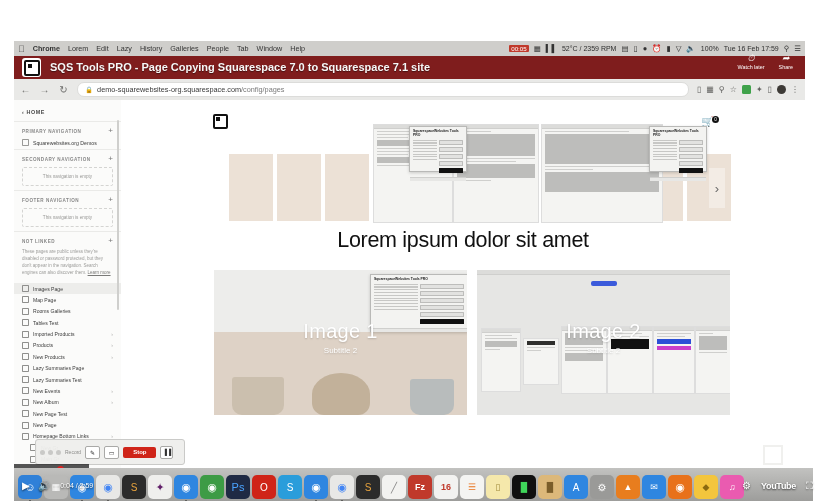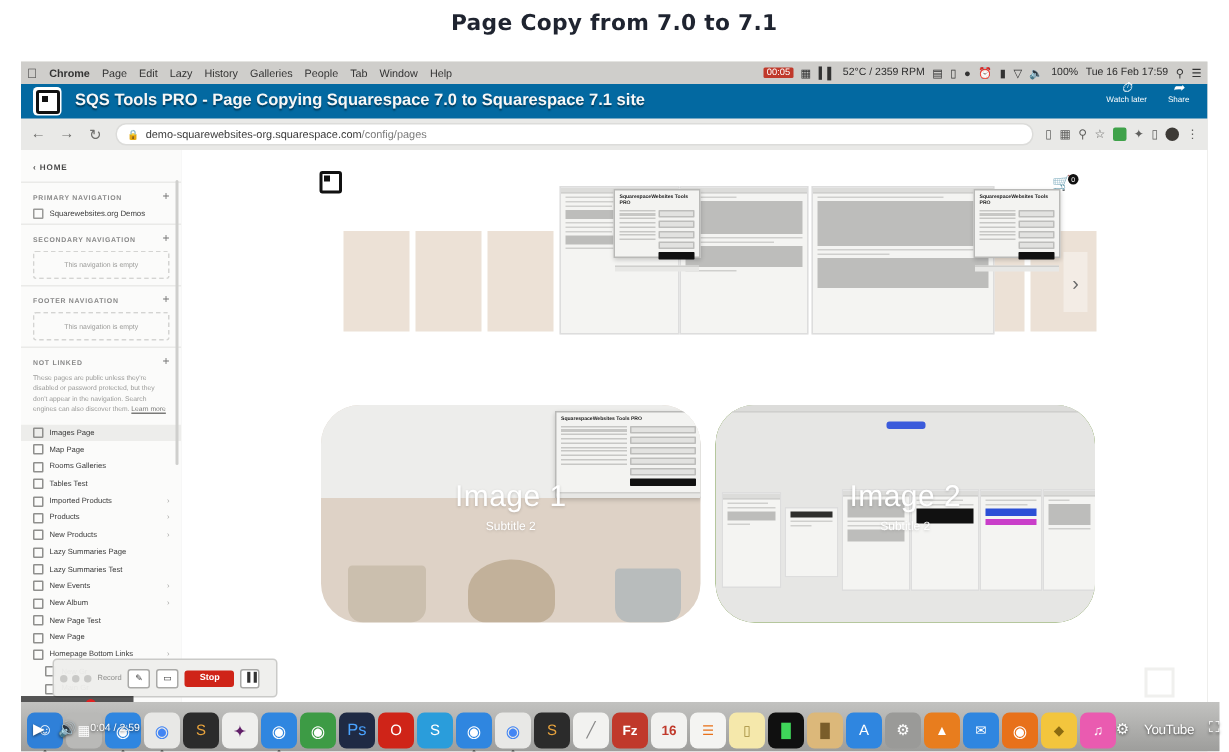--- a/index.html
+++ b/index.html
@@ -23,21 +23,21 @@
   .macbar{position:absolute;left:0;top:0;width:791px;height:15px;background:#cfcecb;
           display:flex;align-items:center;font-size:7px;color:#3c3c3c;}
   .macbar .apple{margin-left:4px;font-size:9px;color:#333;}
   .mb-item{margin-left:8px;font-size:7.2px;color:#333;}
   .mb-right{position:absolute;right:4px;top:0;height:15px;display:flex;align-items:center;gap:5px;font-size:7px;color:#2e2e2e;}
   .rec-badge{background:#c0392b;color:#fff;font-size:6.2px;padding:0 2px;border-radius:1px;}
   .mb-ico{font-size:7.5px;color:#333;}
 
   
   .chrome{position:absolute;left:0;top:15px;width:791px;height:430px;background:#e8e8e6;}
-  .tabstrip{position:relative;height:23px;background:#0369a1;}
+  .tabstrip{position:relative;height:23px;background:#7f1d1d;}
   .sqs-logo{position:absolute;left:8px;top:2px;width:19px;height:19px;border-radius:3px;
             background:#fff;display:flex;align-items:center;justify-content:center;}
   .sqs-logo span{display:block;width:12px;height:12px;border:2.5px solid #111;border-radius:2px;position:relative;}
   .sqs-logo span:after{content:"";position:absolute;left:2px;top:2px;width:4px;height:4px;background:#111;}
   .vid-title{
     position:absolute;left:36px;top:2px;width:600px;height:19px;line-height:19px;
     font-size:11px;color:#f7f7f7;font-weight:600;text-shadow:0 1px 1px rgba(0,0,0,.45);
     white-space:nowrap;overflow:hidden;
   }
   .omnirow{height:21px;background:#e9e9e7;display:flex;align-items:center;padding:0 6px;gap:8px;}
@@ -109,21 +109,21 @@
   .tp-line{height:1.2px;background:#c7c7c5;margin:1.6px 0;}
   .tp-btn{height:3.4px;background:#e2e2e0;border:.5px solid #bdbdbb;margin:1.6px 0;border-radius:.5px;}
   .tp-btn.dark{background:#111;border-color:#111;}
   .tp-foot{height:3.5px;background:#e7e7e5;border-top:1px solid #cfcfcd;}
 
   
   .hero{position:absolute;left:0;top:128px;width:684px;text-align:center;
         font-size:21.5px;color:#111;font-weight:400;letter-spacing:-.3px;}
 
   
-  .block{position:absolute;top:170px;height:145px;overflow:hidden;background:#ded2c6;border-radius:26px;}
+  .block{position:absolute;top:170px;height:145px;overflow:hidden;background:#ded2c6;}
   .block .cap{position:absolute;left:0;width:100%;text-align:center;color:#fff;}
   .block .cap .t{font-size:20px;font-weight:300;letter-spacing:.3px;text-shadow:0 1px 2px rgba(0,0,0,.18);}
   .block .cap .s{font-size:8px;font-weight:300;margin-top:3px;text-shadow:0 1px 2px rgba(0,0,0,.18);}
   .pot{position:absolute;bottom:0;border-radius:3px 3px 10px 10px;}
 
   
   .pubbar{position:absolute;left:0;bottom:0;width:684px;height:17px;background:#e6e6e4;
           border-top:1px solid #d3d3d1;display:flex;align-items:center;justify-content:center;gap:9px;}
   .pubbar .msg{font-size:5px;color:#5f5f5d;}
   .pub-btn{background:#1b3a86;color:#fff;font-size:5.2px;padding:2.5px 7px;border-radius:2px;}
@@ -161,37 +161,36 @@
              justify-content:center;font-size:11px;color:#fff;position:relative;flex:none;}
   .dock .app .dot{position:absolute;bottom:-3px;left:50%;margin-left:-1px;width:2px;height:2px;
                   border-radius:50%;background:#4a4a48;}
 
   
   .ytctl{position:absolute;left:14px;bottom:0;width:791px;height:31px;display:flex;align-items:center;
          padding:0 8px;gap:9px;pointer-events:none;}
   .ytctl .c{color:#fff;font-size:10px;text-shadow:0 1px 2px rgba(0,0,0,.6);}
   .ytctl .time{color:#fff;font-size:7px;text-shadow:0 1px 2px rgba(0,0,0,.7);}
   .ytctl .right{margin-left:auto;display:flex;align-items:center;gap:10px;}
-  .ytctl .ytlogo{color:#fff;font-size:9px;font-weight:normal;letter-spacing:-.3px;text-shadow:0 1px 2px rgba(0,0,0,.7);}
+  .ytctl .ytlogo{color:#fff;font-size:9px;font-weight:bold;letter-spacing:-.3px;text-shadow:0 1px 2px rgba(0,0,0,.7);}
   .fs-corner{position:absolute;right:22px;bottom:36px;width:16px;height:16px;
              border:2px solid #f0f0ee;background:rgba(255,255,255,.15);}
 </style>
 </head>
 <body>
 
 <div class="page">
 
-  <div class="doc-title">Page Copy from 7.0 to 7.1</div>
 
   <div class="video">
 
     <div class="macbar">
       <span class="apple"></span>
       <span class="mb-item" style="font-weight:bold">Chrome</span>
-      <span class="mb-item">Page</span>
+      <span class="mb-item">Lorem</span>
       <span class="mb-item">Edit</span>
       <span class="mb-item">Lazy</span>
       <span class="mb-item">History</span>
       <span class="mb-item">Galleries</span>
       <span class="mb-item">People</span>
       <span class="mb-item">Tab</span>
       <span class="mb-item">Window</span>
       <span class="mb-item">Help</span>
 
       <div class="mb-right">
@@ -442,20 +441,21 @@
                     <div class="tp-btn"></div>
                     <div class="tp-btn"></div>
                     <div class="tp-btn dark"></div>
                   </div>
               </div>
               <div class="tp-foot"></div>
             </div>
             <div class="arrow-r">›</div>
           </div>
 
+          <div class="hero">Lorem ipsum dolor sit amet</div>
 
           <div class="block" style="left:93px;width:253px;">
             <div class="shot" style="left:0;top:0;width:253px;height:62px;background:#ededeb;border:none;"></div>
             <div class="pot" style="left:18px;width:52px;height:38px;background:#cbbfae;"></div>
             <div class="pot" style="left:98px;width:58px;height:42px;background:#c2b19a;border-radius:50% 50% 12px 12px;"></div>
             <div class="pot" style="left:196px;width:44px;height:36px;background:#b8bcbc;"></div>
             <div class="toolpanel" style="left:156px;top:4px;width:96px;height:56px;">
               <div class="tp-title">SquarespaceWebsites Tools PRO</div>
               <div class="tp-body">
                 <div class="tp-col">

